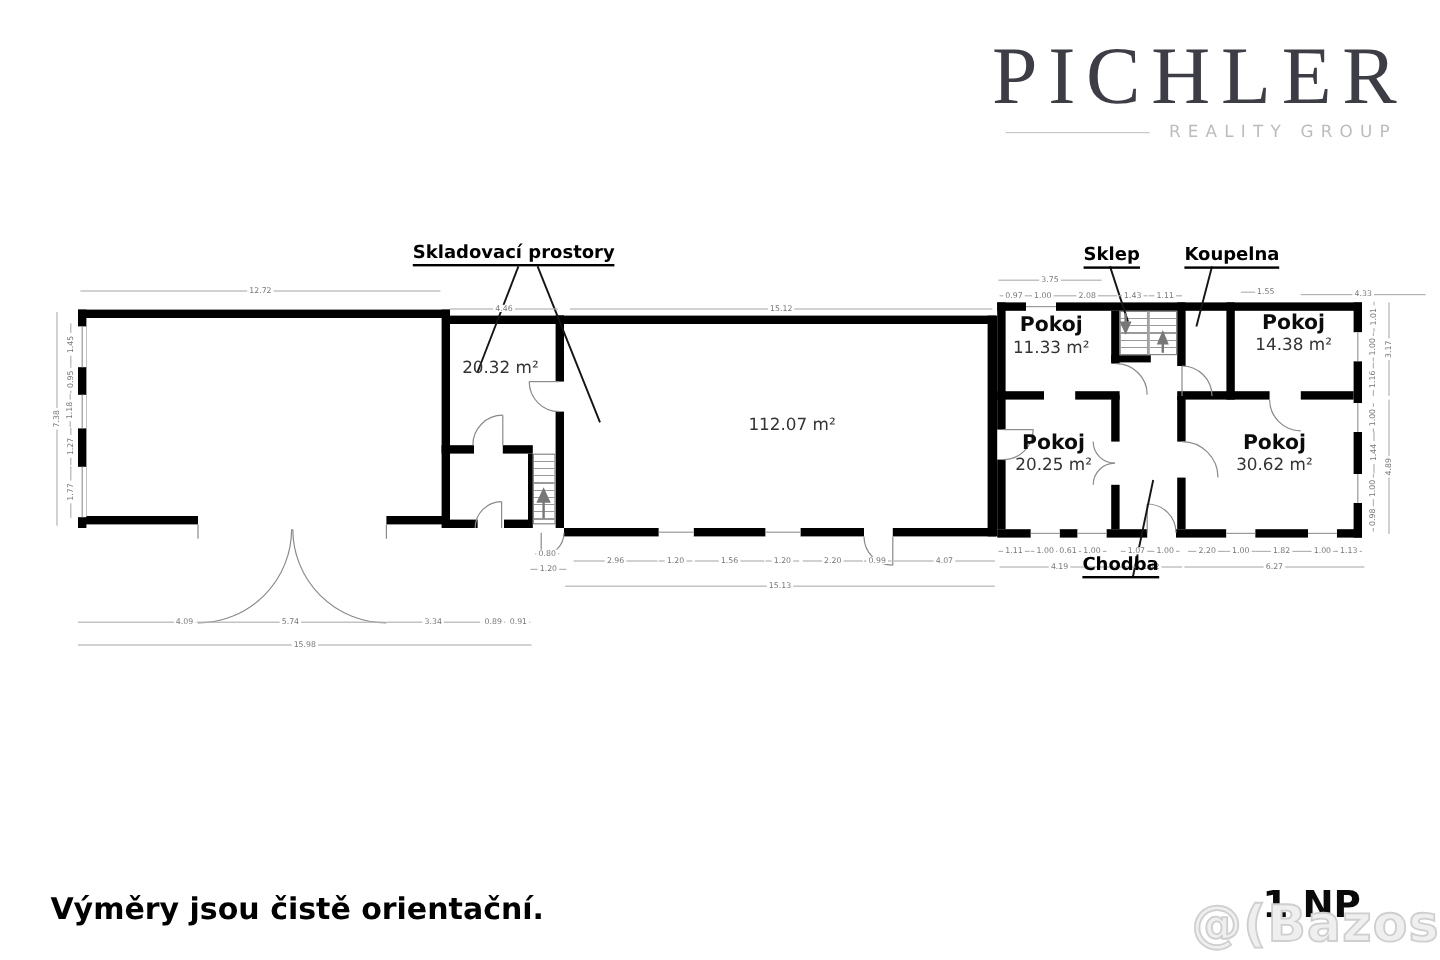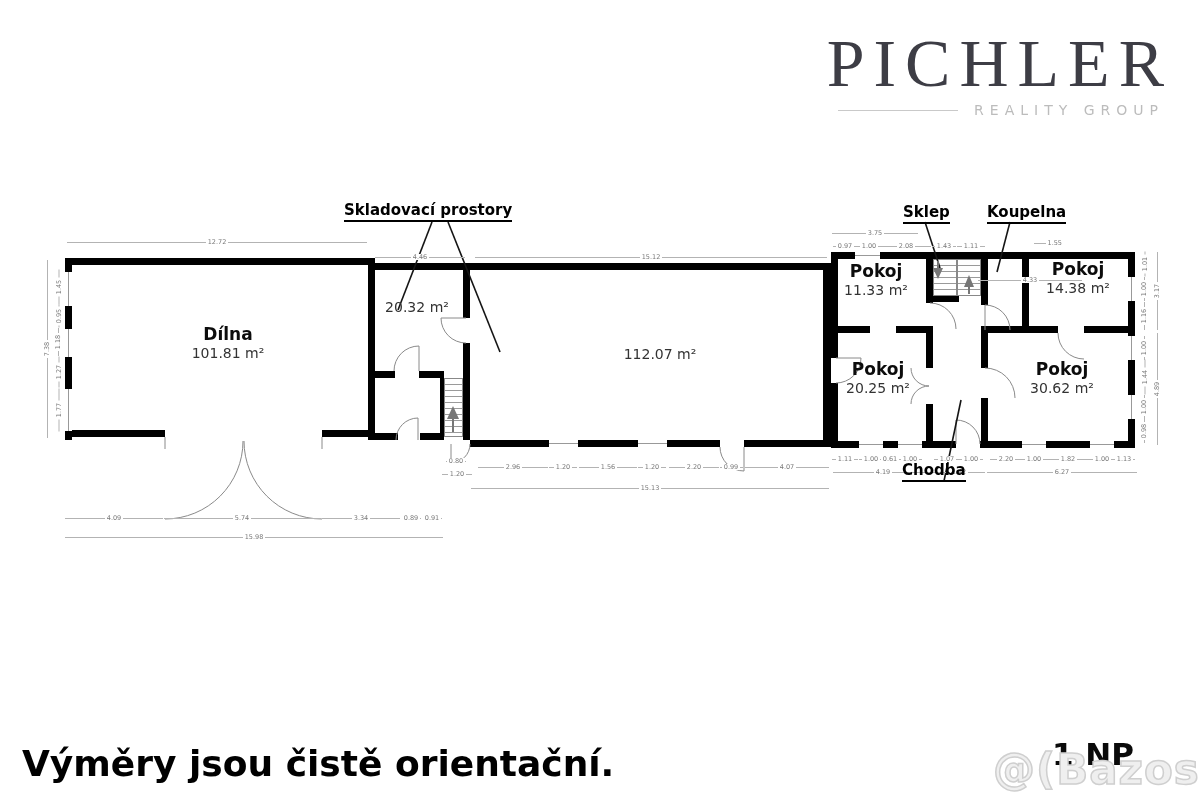--- a/index.html
+++ b/index.html
@@ -26,21 +26,21 @@
   .dim i{position:absolute;left:0;right:0;top:4.5px;height:1px;background:#b3b3b3}
   .dim b{position:relative;z-index:1;background:#fff;padding:0 2px;font-weight:400;
          font-size:6.5px;line-height:1;color:#787878;white-space:nowrap}
   .dim.v{transform:rotate(-90deg)}
   .room-label{position:absolute;width:140px;text-align:center}
   .room-name{display:block;font-weight:700;font-size:17px;color:#0c0c0c;line-height:1.1}
   .room-area{display:block;font-size:14px;color:#333;margin-top:1px}
   .callout{position:absolute;font-weight:700;font-size:15px;color:#000;
            border-bottom:2px solid #000;padding-bottom:1px;z-index:4;white-space:nowrap}
   
-  .note{position:absolute;left:22px;top:743px;font-weight:700;font-size:36px;color:#000;z-index:5}
+  .note{position:absolute;left:42px;top:743px;font-weight:700;font-size:25px;color:#000;z-index:5}
   .floor{position:absolute;left:1052px;top:736px;font-weight:700;font-size:31px;color:#0a0a0a;z-index:5}
   .watermark{position:absolute;left:993px;top:745px;font-weight:700;font-size:42px;color:#efefef;
              -webkit-text-stroke:1.5px #cfcfcf;letter-spacing:1px;white-space:nowrap;z-index:6}
 </style>
 </head>
 <body>
 
 <div class="logo">
   <div class="logo-name">PICHLER</div>
   <div class="logo-sub">
@@ -178,24 +178,20 @@
     <polygon points="447,419 459,419 453,406"></polygon>
       <rect x="452" y="417" width="2" height="15"></rect>
     <polygon points="933,268 943,268 938,279"></polygon>
       <rect x="937" y="261" width="2" height="8"></rect>
     <polygon points="964,287 974,287 969,275"></polygon>
       <rect x="968" y="286" width="2" height="8"></rect>
   </g>
 </svg>
 
 <div id="rooms">
-    <div class="room-label" style="left: 158px; top: 325px;">
-      <span class="room-name">Dílna</span>
-      <span class="room-area">101.81 m²</span>
-    </div>
     <div class="room-label" style="left: 347px; top: 298px;">
       <span class="room-area">20.32 m²</span>
     </div>
     <div class="room-label" style="left: 590px; top: 345px;">
       <span class="room-area">112.07 m²</span>
     </div>
     <div class="room-label" style="left: 806px; top: 262px;">
       <span class="room-name">Pokoj</span>
       <span class="room-area">11.33 m²</span>
     </div>
@@ -247,21 +243,21 @@
       <b>1.43</b>
     </div>
     <div class="dim h" style="left: 957px; top: 241px; width: 28px;">
       <i></i>
       <b>1.11</b>
     </div>
     <div class="dim h" style="left: 1034px; top: 238px; width: 30px; justify-content: flex-end;">
       <i></i>
       <b>1.55</b>
     </div>
-    <div class="dim h" style="left: 978px; top: 240px; width: 104px; margin-top: 35px;">
+    <div class="dim h" style="left: 1084px; top: 240px; width: 104px;">
       <i></i>
       <b>4.33</b>
     </div>
     <div class="dim v" style="left: -42px; top: 344px; width: 178px;">
       <i></i>
       <b>7.38</b>
     </div>
     <div class="dim v" style="left: 40.5px; top: 282px; width: 35px;">
       <i></i>
       <b>1.45</b>
@@ -407,21 +403,21 @@
       <b>1.00</b>
     </div>
     <div class="dim h" style="left: 1113px; top: 454px; width: 22px;">
       <i></i>
       <b>1.13</b>
     </div>
     <div class="dim h" style="left: 987px; top: 467px; width: 150px;">
       <i></i>
       <b>6.27</b>
     </div>
-    <div class="dim h" style="left: 65px; top: 513px; width: 98px;">
+    <div class="dim h" style="left: 65px; top: 513px; width: 98px; justify-content: flex-end;">
       <i></i>
       <b>4.09</b>
     </div>
     <div class="dim h" style="left: 163.5px; top: 513px; width: 157px;">
       <i></i>
       <b>5.74</b>
     </div>
     <div class="dim h" style="left: 322px; top: 513px; width: 78px;">
       <i></i>
       <b>3.34</b>

